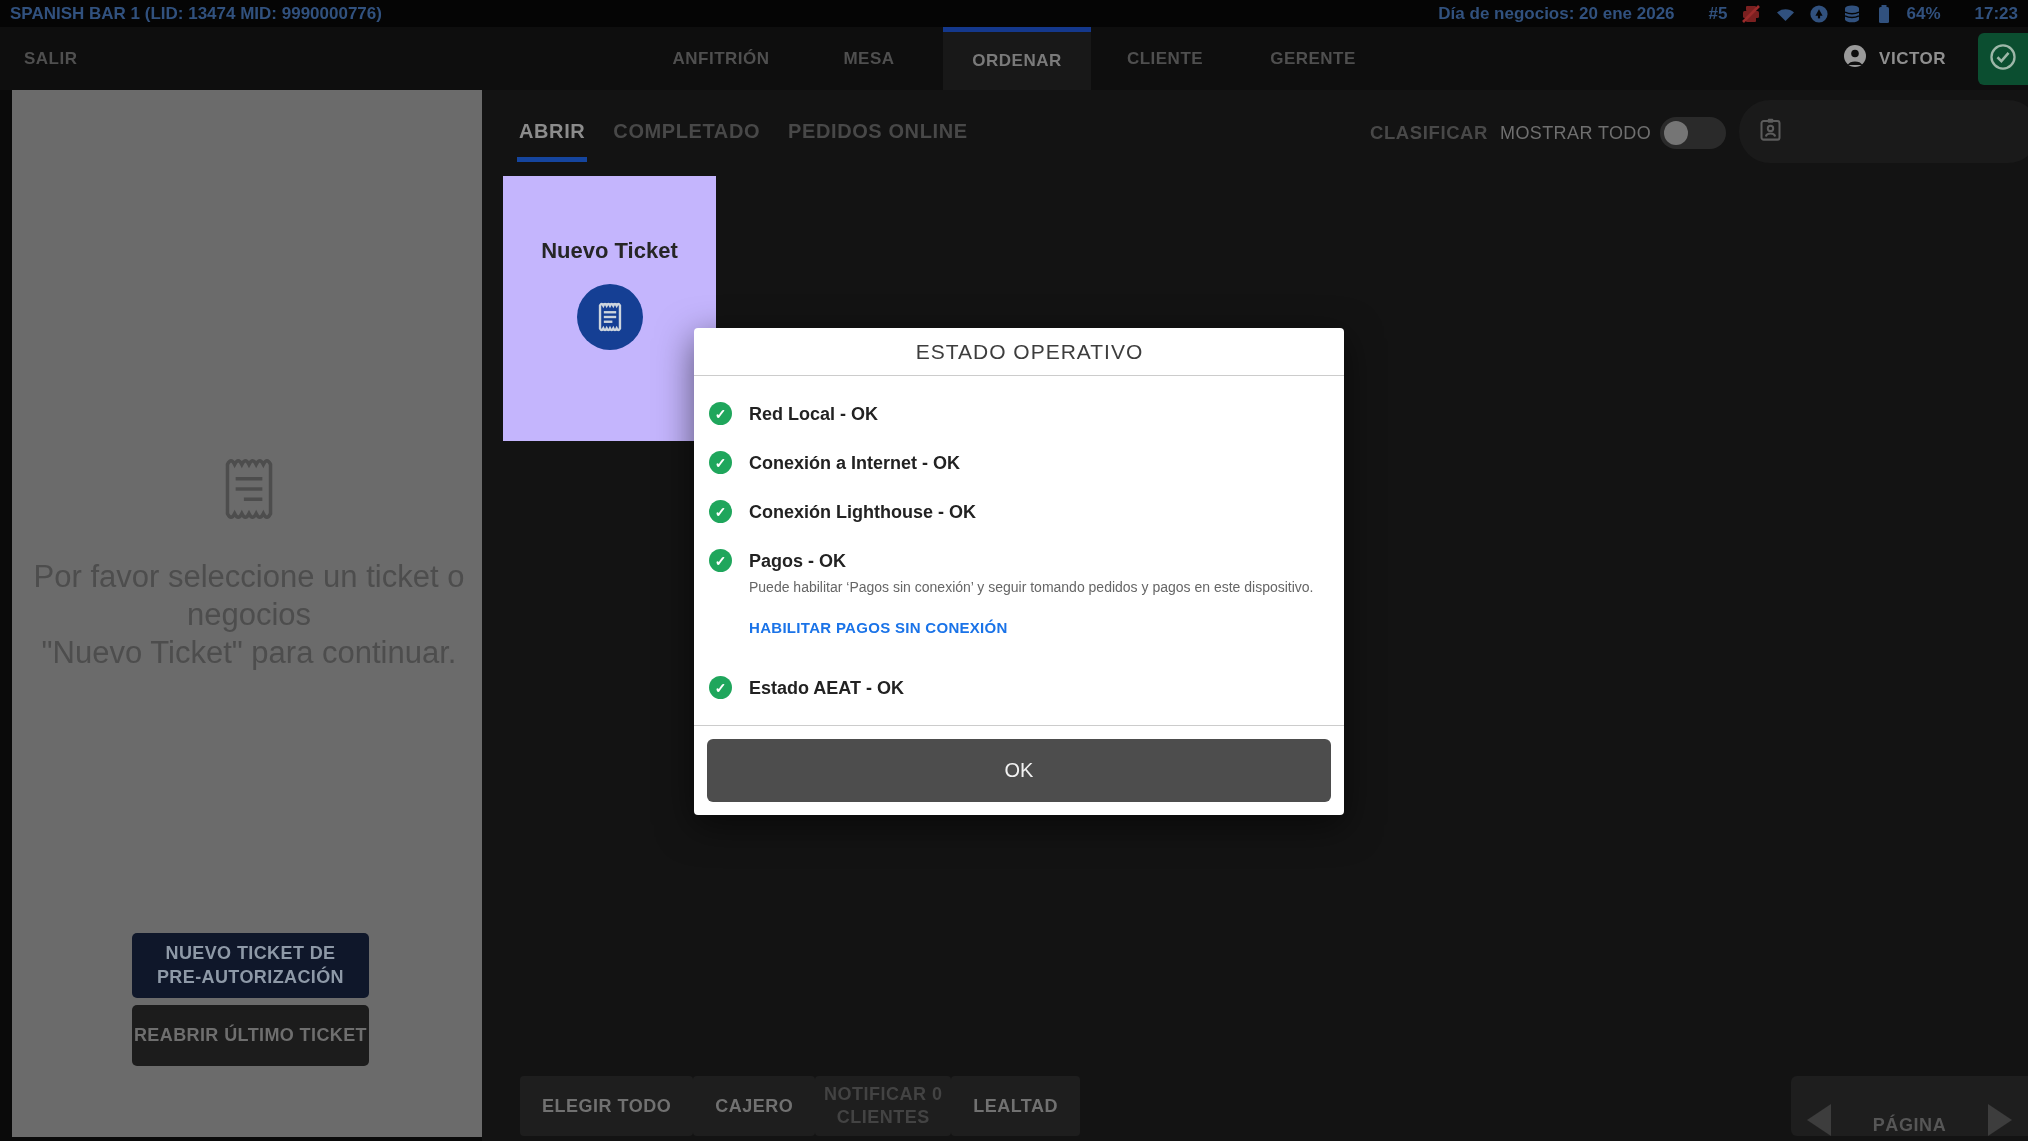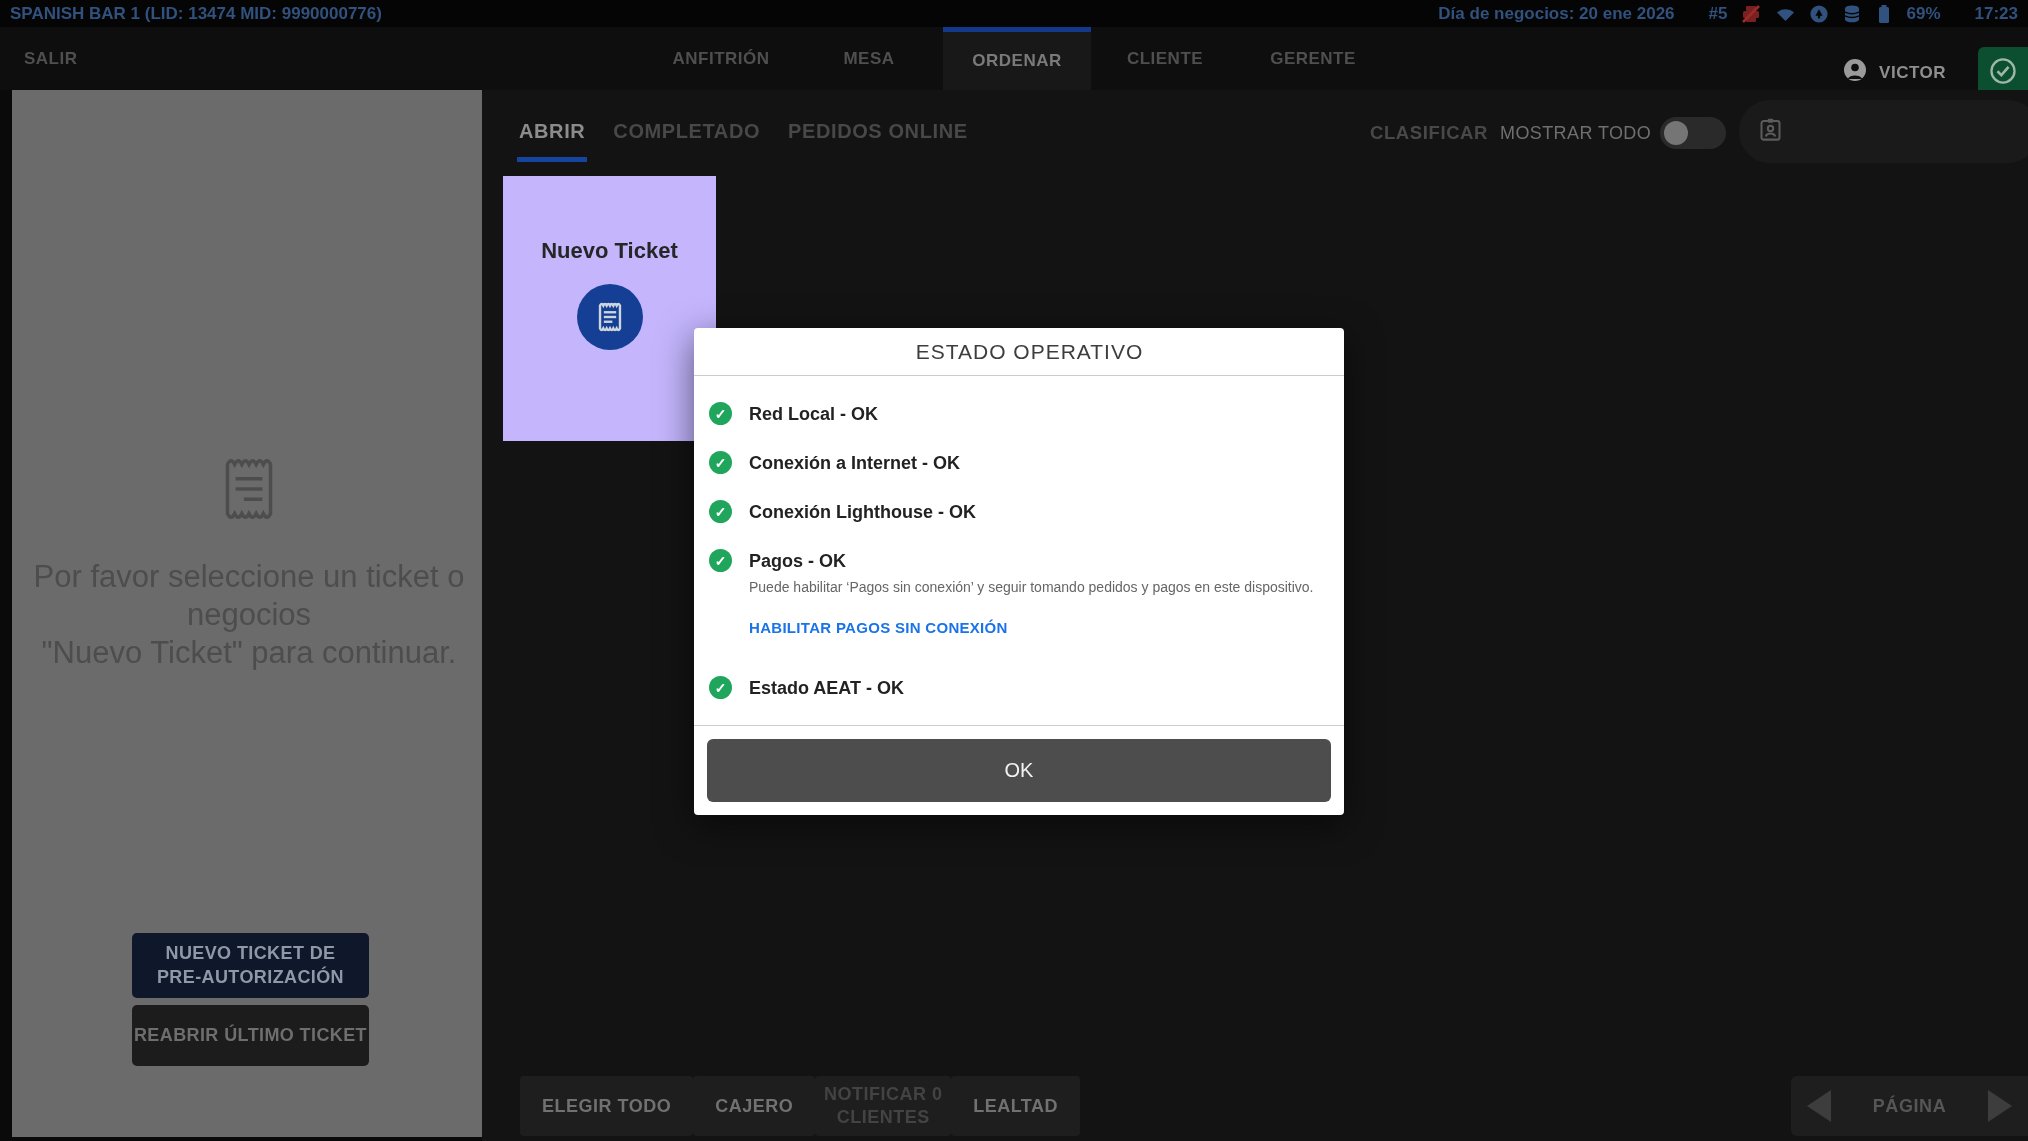--- a/index.html
+++ b/index.html
@@ -24,21 +24,21 @@
   .navbar {
     position:absolute; top:27px; left:0; width:100%; height:63px;
     background:#0e0e0e; font-weight:bold; font-size:17px; letter-spacing:.5px;
   }
   .nav-salir { position:absolute; left:24px; top:0; height:63px; line-height:63px; color:#4f4f4f;
     background:none; border:none; font:inherit; letter-spacing:inherit; cursor:pointer; }
   .nav-items { position:absolute; left:647px; top:0; height:63px; display:flex; }
   .nav-item { width:148px; height:63px; line-height:63px; text-align:center; color:#4f4f4f;
     background:none; border:none; font:inherit; letter-spacing:inherit; cursor:pointer; }
   .nav-item.active { background:#181818; border-top:5px solid #14388c; line-height:56px; color:#7a7a7a; }
-  .nav-right { position:absolute; right:0; top:14px; height:63px; display:flex; align-items:center; }
+  .nav-right { position:absolute; right:0; top:0; height:63px; display:flex; align-items:center; }
   .nav-user-name { color:#8f8f8f; margin:0 32px 0 12px; }
   .nav-check-btn {
     width:50px; height:52px; background:#0b4e30; border:none; border-radius:6px 0 0 6px;
     display:flex; align-items:center; justify-content:center; cursor:pointer;
   }
 
   
   .left-panel { position:absolute; left:12px; top:90px; width:474px; height:1047px; background:#6b6b6b; }
   .receipt-big { position:absolute; left:50%; top:358px; transform:translateX(-50%); }
   .panel-msg { position:absolute; top:468px; left:0; width:100%; text-align:center;
@@ -69,21 +69,21 @@
   .new-ticket-title { font-weight:bold; font-size:22px; color:#262626; font-family:inherit; }
   .new-ticket-circle { margin-top:20px; width:66px; height:66px; border-radius:50%; background:#153f94;
     display:flex; align-items:center; justify-content:center; }
 
   .bottom-bar { position:absolute; left:38px; bottom:5px; display:flex; }
   .bbtn { height:60px; background:#1e1e1e; border:none; border-radius:4px; color:#717171;
     font-family:inherit; font-weight:bold; font-size:18px; letter-spacing:.5px; padding:0 22px;
     display:flex; align-items:center; justify-content:center; cursor:pointer; }
   .bbtn.disabled { color:#434343; width:136px; padding:0 8px; text-align:center; line-height:1.3; }
   .page-btn { position:absolute; right:0; bottom:5px; width:237px; height:60px; background:#1e1e1e;
-    border:none; border-radius:6px 0 0 6px; display:flex; align-items:center; justify-content:space-between;
+    border:none; border-radius:6px 0 0 6px; display:flex; align-items:flex-end; justify-content:space-between;
     padding:0 16px; cursor:pointer;gap:24px; }
   .page-label { color:#565656; font-weight:bold; font-size:18px; letter-spacing:.6px; }
   .tri { width:0; height:0; border-top:16px solid transparent; border-bottom:16px solid transparent; }
   .tri-left { border-right:24px solid #3d3d3d; }
   .tri-right { border-left:24px solid #3d3d3d; }
 
   
   .modal { position:absolute; left:694px; top:328px; width:650px; height:487px; background:#ffffff;
     border-radius:4px; box-shadow:0 10px 36px rgba(0,0,0,.55); display:flex; flex-direction:column; }
   .modal-header { height:48px; border-bottom:1px solid #cccccc; display:flex; align-items:center; justify-content:center;padding-left:21px; }
@@ -142,21 +142,21 @@
             </g>
             <path d="M3 8.1 Q10 11.4 17 8.1 M3 11.9 Q10 15.2 17 11.9" stroke="#050505" stroke-width="1.6" fill="none"></path>
           </svg>
       </span>
       <span class="sicon">
         <svg width="18" height="22" viewBox="0 0 18 22">
             <rect x="6.5" y="2" width="5" height="2.5" fill="#31517e"></rect>
             <rect x="4" y="4" width="10" height="16" rx="1.5" fill="#31517e"></rect>
           </svg>
       </span>
-      <span>69%</span>
+      <span>64%</span>
       <span class="sep"></span>
       <span>17:23</span>
     </div>
   </div>
 
   <div class="navbar">
     <button class="nav-salir">SALIR</button>
     <div class="nav-items">
       <button class="nav-item">ANFITRIÓN</button>
       <button class="nav-item">MESA</button>

